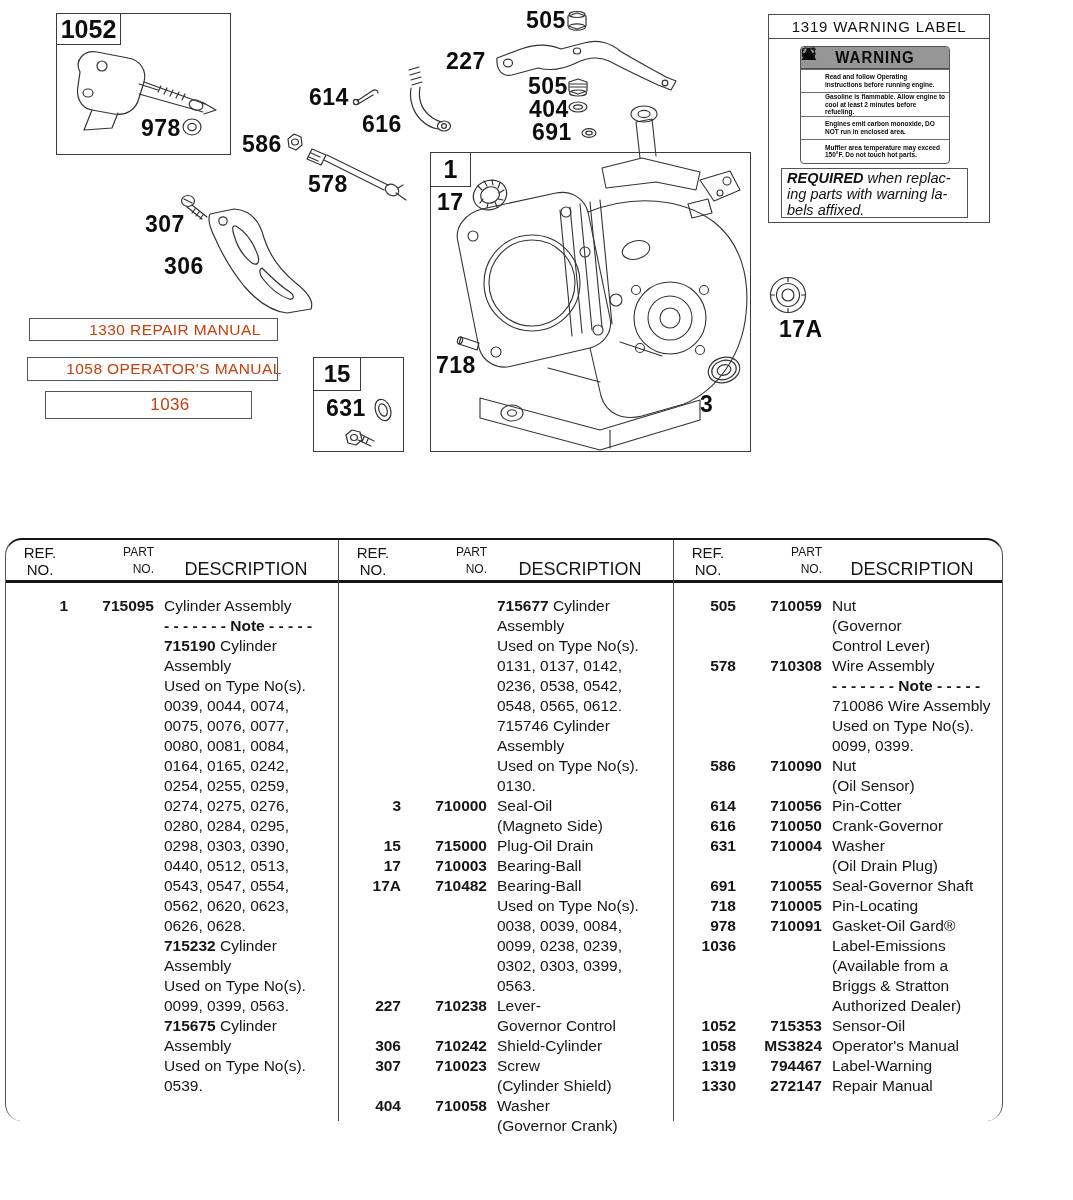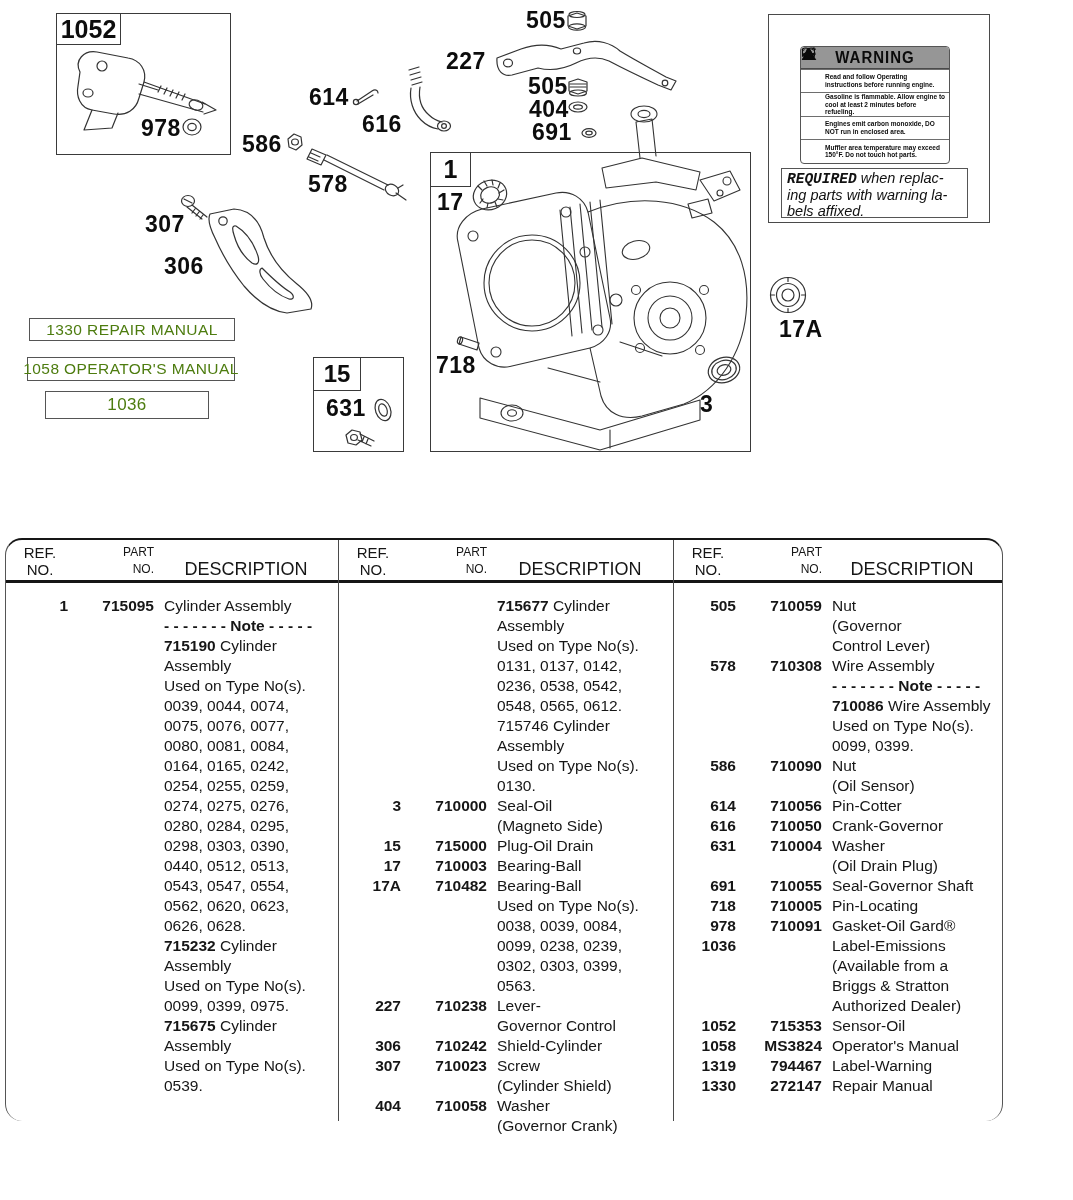--- a/index.html
+++ b/index.html
@@ -4,38 +4,38 @@
 <style>
   html,body{margin:0;padding:0;background:#fff;}
   body{font-family:"Liberation Sans",sans-serif;color:#161616;}
   .page{position:relative;width:1073px;height:1200px;background:#fff;overflow:hidden;}
   svg{position:absolute;left:0;top:0;}
   .callout{position:absolute;font-weight:bold;font-size:23px;color:#0d0d0d;letter-spacing:.5px;white-space:nowrap;}
   .pbox{position:absolute;border:1.6px solid #3a3a3a;background:transparent;}
   .corner-label{position:absolute;left:0;top:0;border-right:1.6px solid #3a3a3a;border-bottom:1.6px solid #3a3a3a;
     display:flex;align-items:center;justify-content:center;font-weight:bold;color:#0d0d0d;background:#fff;}
   .man-box{position:absolute;border:1.3px solid #555;display:flex;align-items:center;justify-content:center;
-    font-size:15.5px;letter-spacing:.4px;white-space:nowrap;color:#4d7c0f;}
+    font-size:15.5px;letter-spacing:.4px;white-space:nowrap;color:#c2410c;padding-left:43px;}
   
   .warn-box{position:absolute;left:768px;top:14px;width:222px;height:209px;border:1.4px solid #4a4a4a;box-sizing:border-box;}
   .warn-title{height:23px;border-bottom:1.3px solid #4a4a4a;display:flex;align-items:center;justify-content:center;
     font-size:15px;letter-spacing:.8px;color:#111;}
   .sticker{position:absolute;left:31px;top:31px;width:150px;height:118px;border:1.3px solid #555;border-radius:4px;
     overflow:hidden;box-sizing:border-box;background:#fff;}
   .sticker-header{height:21px;background:#969696;border-bottom:1px solid #4a4a4a;display:flex;align-items:center;
     justify-content:center;gap:5px;}
   .sticker-header .wtxt{font-weight:bold;font-size:15px;letter-spacing:1px;color:#0b0b0b;transform:scaleY(1.05);}
   .sticker-row{display:flex;height:23.4px;border-top:1px solid #6e6e6e;box-sizing:border-box;}
   .sticker-row:first-of-type{border-top:none;}
   .sticker-icon{flex:0 0 23px;display:flex;align-items:center;justify-content:center;}
   .sticker-text{flex:1;font-size:6.5px;font-weight:bold;line-height:7.8px;padding:1px 3px 1px 1px;
     display:flex;align-items:center;color:#0b0b0b;}
   .req-box{position:absolute;left:12px;top:153px;width:187px;height:50px;border:1.3px solid #555;box-sizing:border-box;
     padding:2px 5px;font-style:italic;font-size:14.5px;line-height:15.8px;color:#111;}
-  .req-box .reqb{font-weight:bold;font-family:Liberation Mono, monospace;}
+  .req-box .reqb{font-weight:bold;}
   
   .parts-table{position:absolute;left:5px;top:538px;width:998px;height:583px;box-sizing:border-box;
     border-top:2.5px solid #161616;border-left:1.2px solid #555;border-right:1.2px solid #555;display:flex;border-radius:17px;}
   .tcol{box-sizing:border-box;display:flex;flex-direction:column;}
   .tcol-1{width:333px;border-right:1.6px solid #4a4a4a;}
   .tcol-2{width:335px;border-right:1.6px solid #4a4a4a;}
   .tcol-3{flex:1;}
   .thead{height:43px;border-bottom:3px solid #161616;box-sizing:border-box;display:flex;align-items:flex-end;
     padding-bottom:2px;flex:0 0 auto;}
   .h-ref{width:56px;margin-left:6px;text-align:center;font-size:15px;line-height:17px;}
@@ -232,20 +232,21 @@
   <div class="callout" style="left:436px;top:352px;">718</div>
   <div class="callout" style="left:700px;top:391px;">3</div>
   <div class="callout" style="left:779px;top:316px;">17A</div>
   <div class="callout" style="left:326px;top:395px;">631</div>
 
   <div class="man-box" style="left:29px;top:318px;width:204px;height:21px;">1330 REPAIR MANUAL</div>
   <div class="man-box" style="left:27px;top:357px;width:206px;height:22px;">1058 OPERATOR'S MANUAL</div>
   <div class="man-box" style="left:45px;top:391px;width:162px;height:26px;font-size:17px;">1036</div>
 
   <div class="warn-box">
+    <div class="warn-title">1319 WARNING LABEL</div>
     <div class="sticker">
       <div class="sticker-header">
         <svg width="16" height="14" viewBox="0 0 16 14">
           <path d="M8,0.5 L15.3,13 L0.7,13 Z" fill="#0b0b0b"></path>
           <rect x="7.2" y="4.4" width="1.6" height="4.6" fill="#e8e8e8"></rect>
           <rect x="7.2" y="10.2" width="1.6" height="1.6" fill="#e8e8e8"></rect>
         </svg>
         <span class="wtxt">WARNING</span>
       </div>
       <div class="sticker-row">
@@ -326,21 +327,21 @@
               <div>0274, 0275, 0276,</div>
               <div>0280, 0284, 0295,</div>
               <div>0298, 0303, 0390,</div>
               <div>0440, 0512, 0513,</div>
               <div>0543, 0547, 0554,</div>
               <div>0562, 0620, 0623,</div>
               <div>0626, 0628.</div>
               <div><span style="font-weight: bold;">715232</span><span> Cylinder</span></div>
               <div>Assembly</div>
               <div>Used on Type No(s).</div>
-              <div>0099, 0399, 0975.</div>
+              <div>0099, 0399, 0563.</div>
               <div><span style="font-weight: bold;">715675</span><span> Cylinder</span></div>
               <div>Assembly</div>
               <div>Used on Type No(s).</div>
               <div>0539.</div>
             </div>
           </div>
         </div>
     </div>
     <div class="tcol tcol-2">
       <div class="thead">
@@ -459,21 +460,21 @@
               <div>(Governor</div>
               <div>Control Lever)</div>
             </div>
           </div>
           <div class="trow">
             <div class="tref">578</div>
             <div class="tpart">710308</div>
             <div class="tdesc">
               <div>Wire Assembly</div>
               <div><span style="font-weight: bold;">- - - - - - -  Note  - - - - -</span></div>
-              <div><span style="font-weight: bold;">710086</span><span> Wire Assembly</span></div>
+              <div><span style="font-weight: normal;">710086</span><span> Wire Assembly</span></div>
               <div>Used on Type No(s).</div>
               <div>0099, 0399.</div>
             </div>
           </div>
           <div class="trow">
             <div class="tref">586</div>
             <div class="tpart">710090</div>
             <div class="tdesc">
               <div>Nut</div>
               <div>(Oil Sensor)</div>

